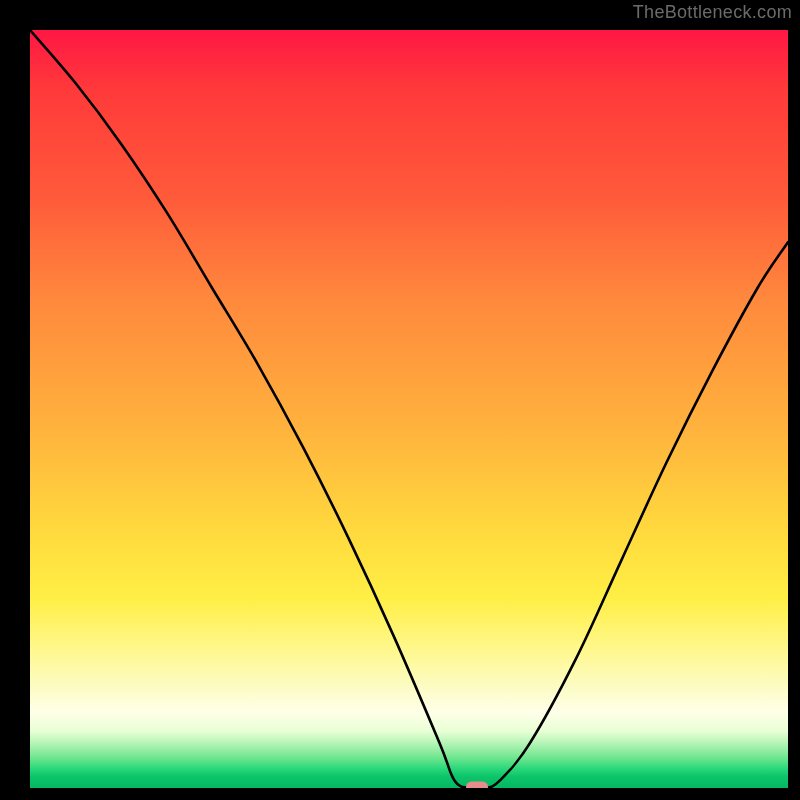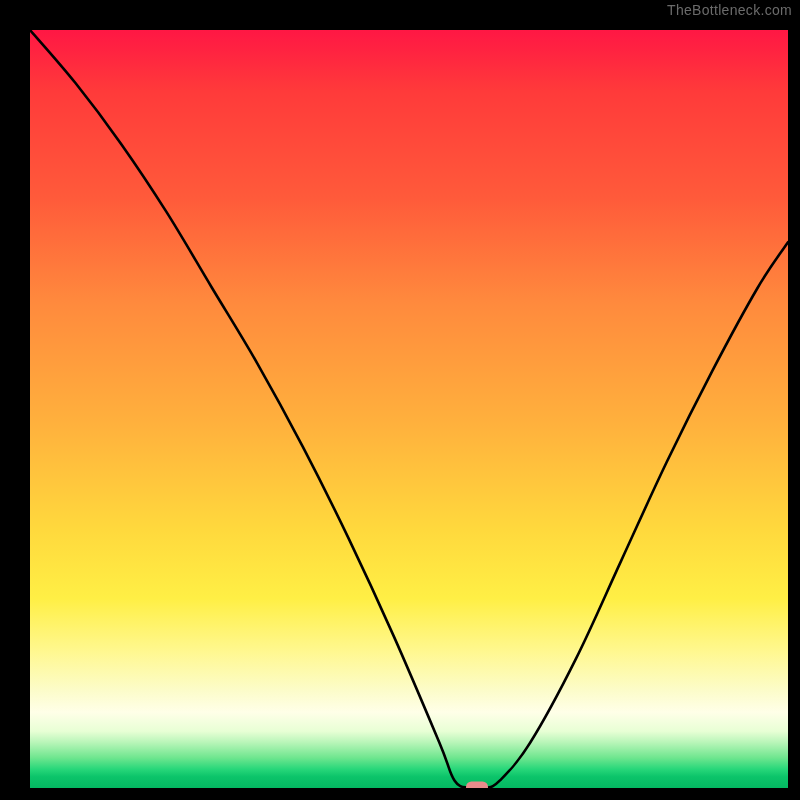--- a/index.html
+++ b/index.html
@@ -15,21 +15,21 @@
     position: relative;
     width: 800px;
     height: 800px;
     background: #000;
   }
   .watermark {
     position: absolute;
     top: 2px;
     right: 8px;
     color: #6b6b6b;
-    font-size: 14px;
+    font-size: 18px;
     font-weight: 500;
     letter-spacing: 0.3px;
     z-index: 20;
   }
   .plot-area {
     position: absolute;
     left: 30px;
     top: 30px;
     width: 758px;
     height: 758px;

